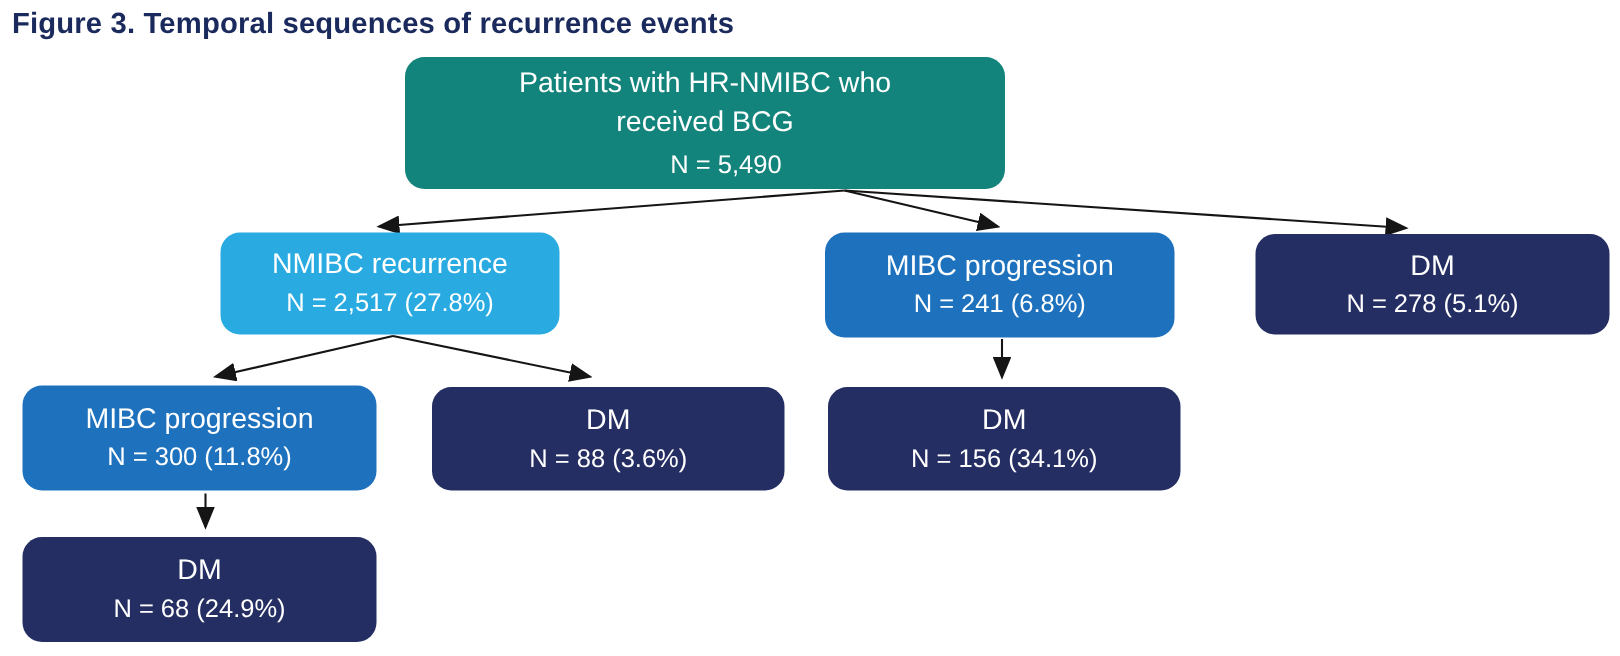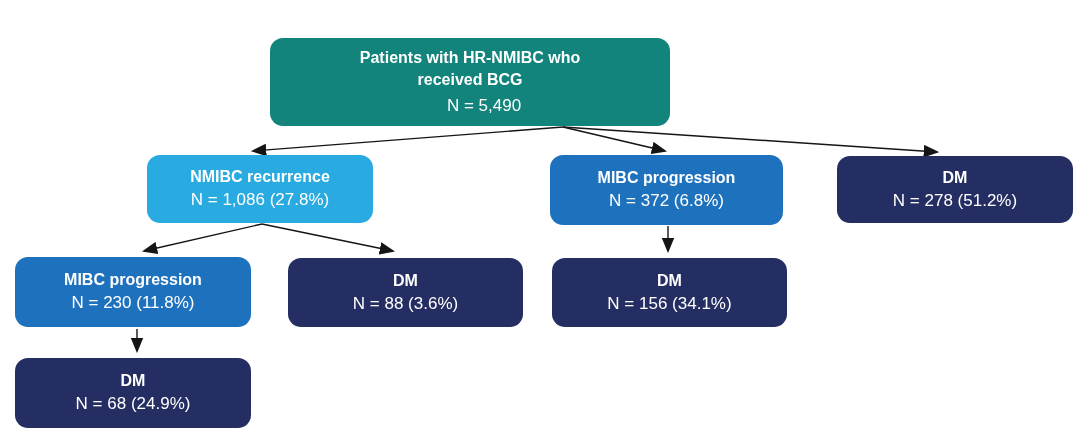--- a/index.html
+++ b/index.html
@@ -36,22 +36,22 @@
     border-radius: 13px;
     color: #ffffff;
     display: flex;
     flex-direction: column;
     align-items: center;
     justify-content: center;
     text-align: center;
     line-height: 1.38;
   }
   .node .label {
-    font-weight: bold;
-    font-size: 16px;
+    font-weight: normal;
+    font-size: 19px;
   }
   .node .value {
     font-weight: normal;
     font-size: 17px;
   }
   .node-root        { left: 270px; top: 38px;  width: 400px; height: 88px; }
   .node-root .label { max-width: 272px; }
   .node-root .value { margin-top: 3px; margin-left: 28px; }
   .node-nmibc       { left: 147px; top: 155px; width: 226px; height: 68px; }
   .node-mibc372     { left: 550px; top: 155px; width: 233px; height: 70px; }
@@ -59,20 +59,21 @@
   .node-mibc180     { left: 15px;  top: 257px; width: 236px; height: 70px; }
   .node-dm55        { left: 288px; top: 258px; width: 235px; height: 69px; }
   .node-dm127       { left: 552px; top: 258px; width: 235px; height: 69px; }
   .node-dm68        { left: 15px;  top: 358px; width: 236px; height: 70px; }
 </style>
 </head>
 <body>
 
 <div class="figure">
 
+  <h1 class="figure-title">Figure 3. Temporal sequences of recurrence events</h1>
 
   <svg class="arrows" width="1080" height="437" viewBox="0 0 1080 437">
     <defs>
       <marker id="ah" markerWidth="11" markerHeight="9" refX="9.5" refY="4.5" orient="auto">
         <path d="M0,0 L11,4.5 L0,9 Z" fill="#151515"></path>
       </marker>
     </defs>
     <line x1="563" y1="127" x2="253" y2="151" stroke="#151515" stroke-width="1.4" marker-end="url(#ah)"></line>
     <line x1="563" y1="127" x2="665" y2="151" stroke="#151515" stroke-width="1.4" marker-end="url(#ah)"></line>
     <line x1="563" y1="127" x2="937" y2="152" stroke="#151515" stroke-width="1.4" marker-end="url(#ah)"></line>
@@ -82,36 +83,36 @@
     <line x1="137" y1="329" x2="137" y2="351" stroke="#151515" stroke-width="1.4" marker-end="url(#ah)"></line>
   </svg>
 
   <div class="node node-root" style="background: rgb(18, 132, 123);">
     <div class="label">Patients with HR-NMIBC who received BCG</div>
     <div class="value">N = 5,490</div>
   </div>
 
   <div class="node node-nmibc" style="background: rgb(41, 171, 226);">
     <div class="label">NMIBC recurrence</div>
-    <div class="value">N = 1,086 (27.8%)</div>
+    <div class="value">N = 2,517 (27.8%)</div>
   </div>
 
   <div class="node node-mibc372" style="background: rgb(30, 114, 189);">
     <div class="label">MIBC progression</div>
-    <div class="value">N = 372 (6.8%)</div>
+    <div class="value">N = 241 (6.8%)</div>
   </div>
 
   <div class="node node-dm278" style="background: rgb(37, 46, 98);">
     <div class="label">DM</div>
-    <div class="value">N = 278 (51.2%)</div>
+    <div class="value">N = 278 (5.1%)</div>
   </div>
 
   <div class="node node-mibc180" style="background: rgb(30, 114, 189);">
     <div class="label">MIBC progression</div>
-    <div class="value">N = 230 (11.8%)</div>
+    <div class="value">N = 300 (11.8%)</div>
   </div>
 
   <div class="node node-dm55" style="background: rgb(37, 46, 98);">
     <div class="label">DM</div>
     <div class="value">N = 88 (3.6%)</div>
   </div>
 
   <div class="node node-dm127" style="background: rgb(37, 46, 98);">
     <div class="label">DM</div>
     <div class="value">N = 156 (34.1%)</div>

